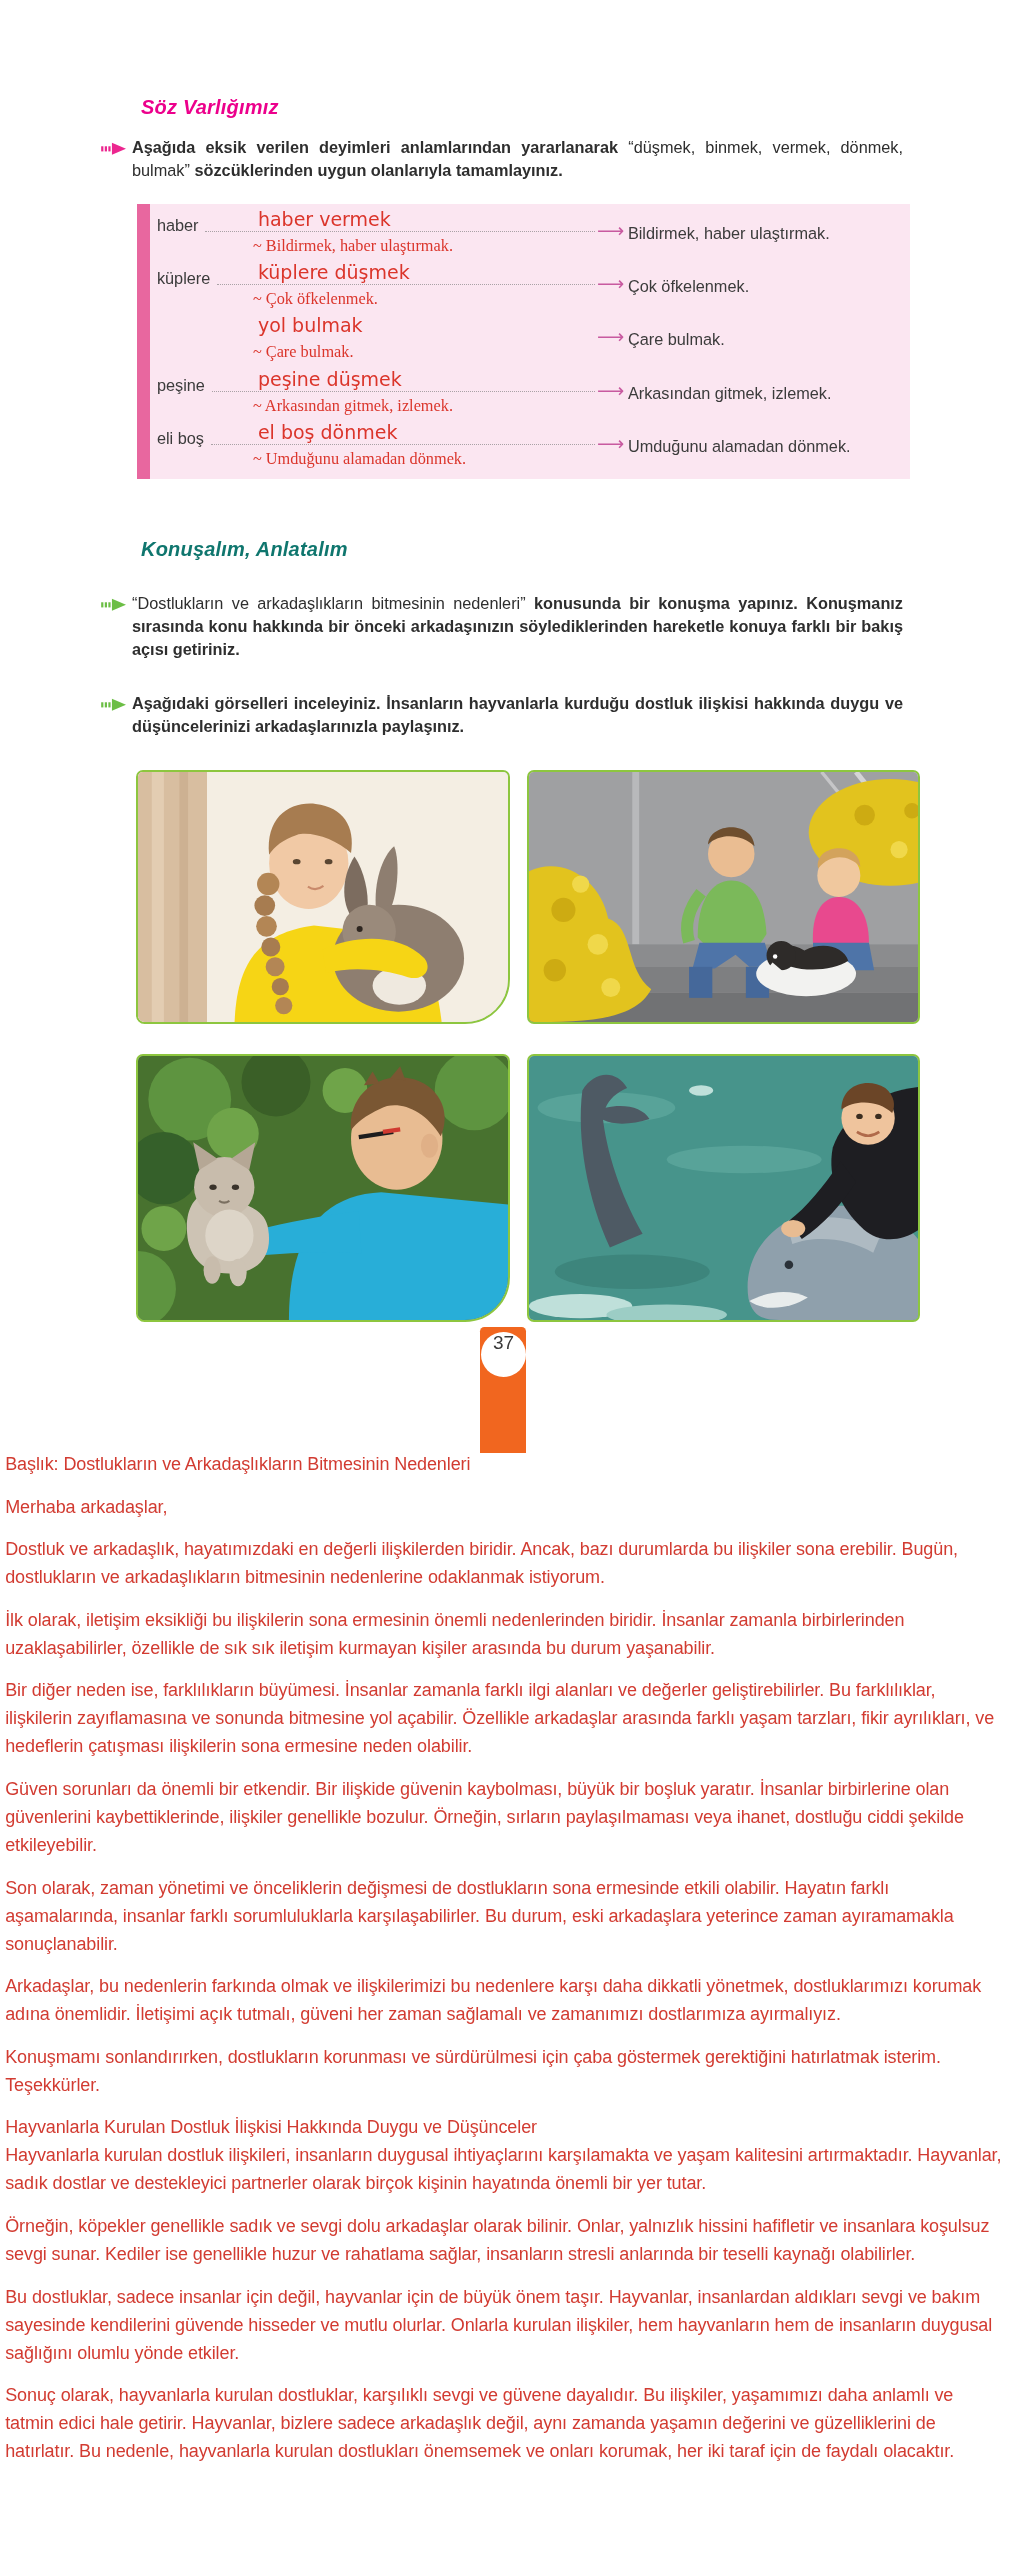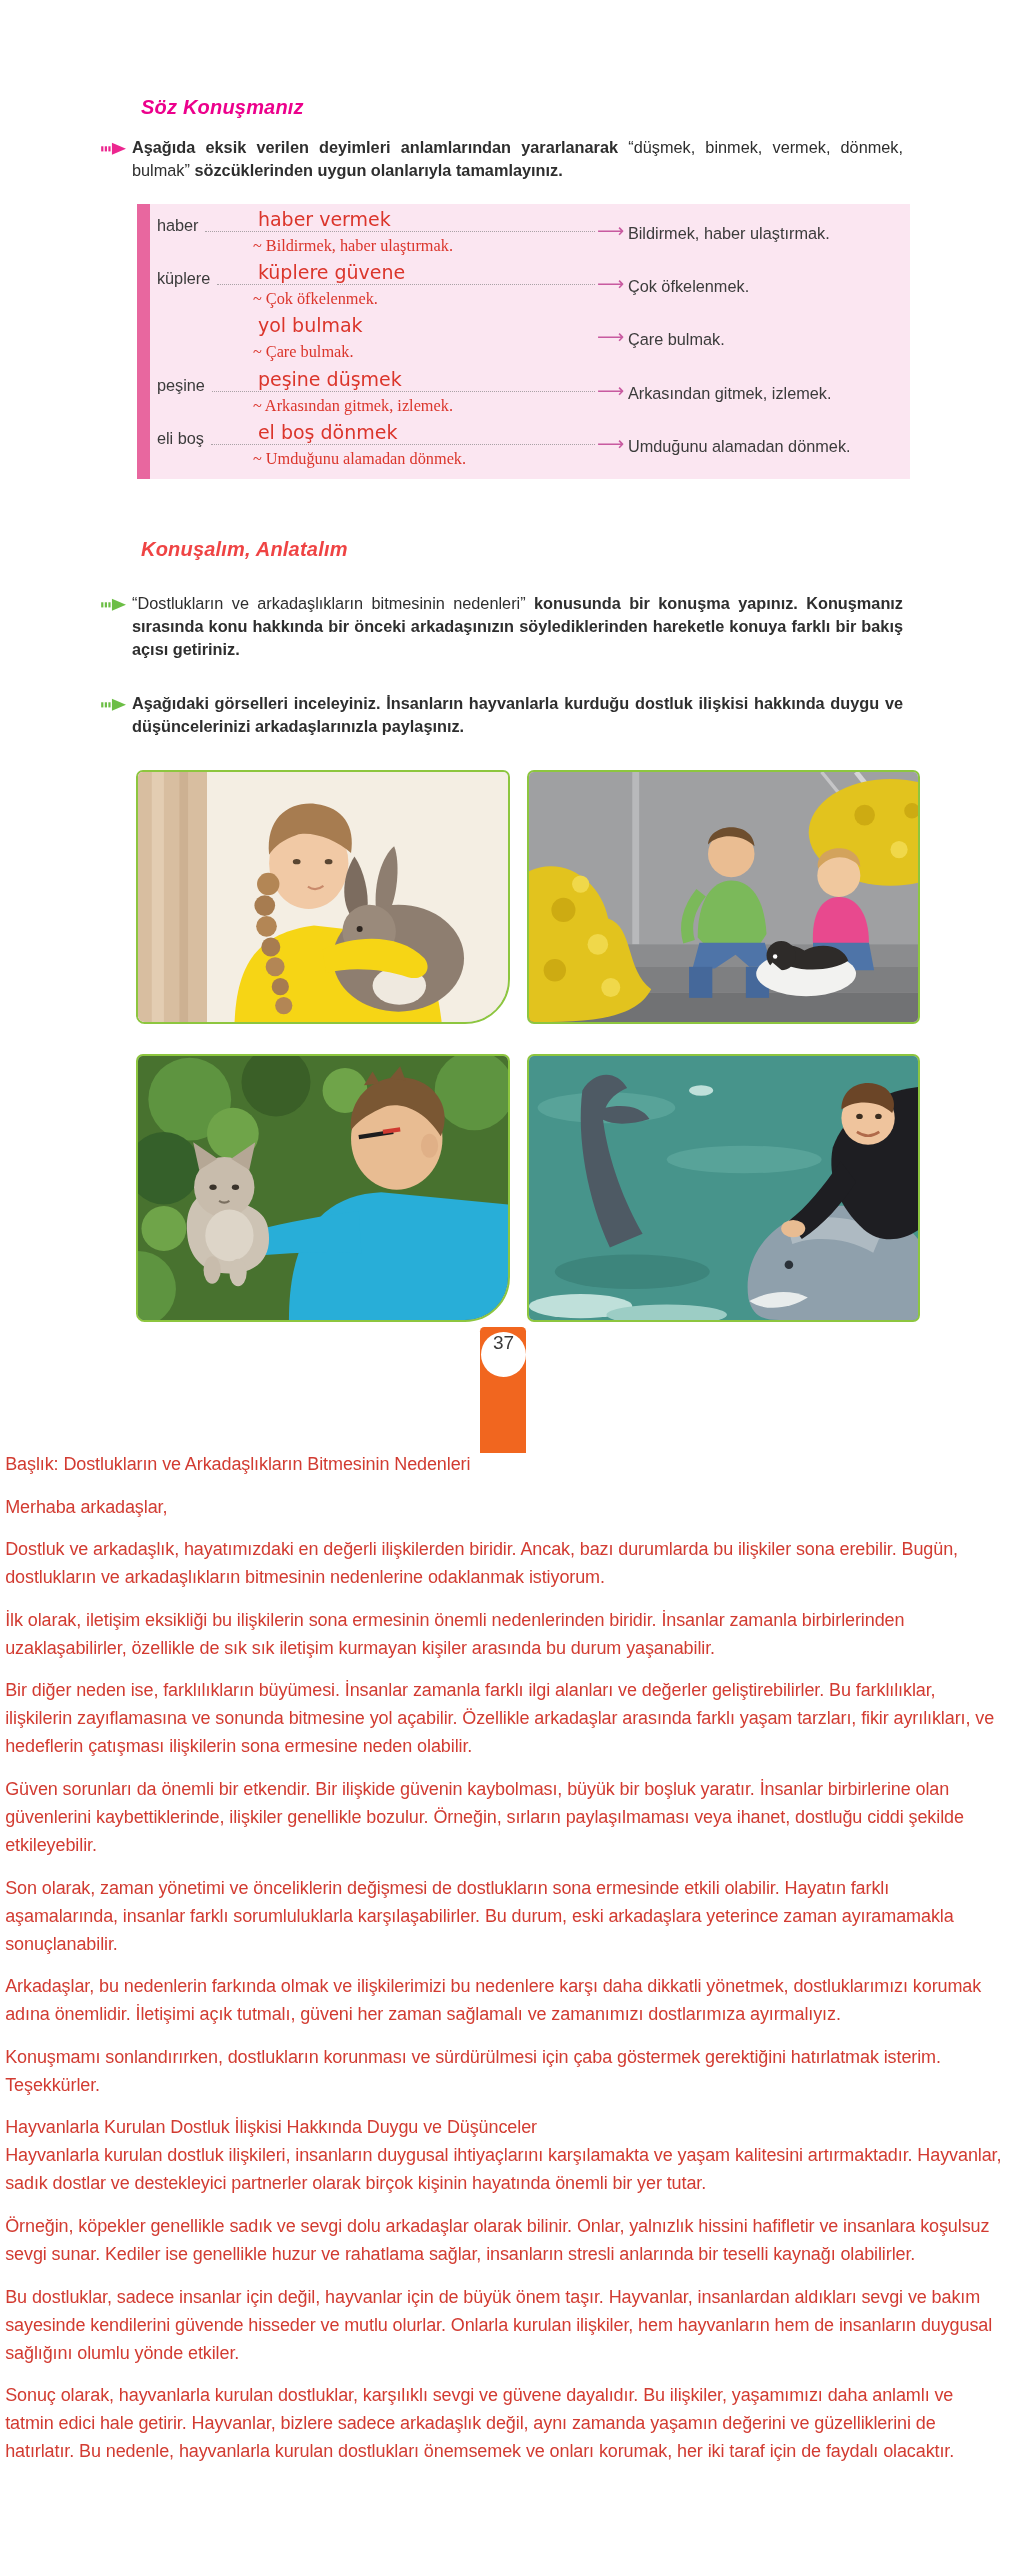--- a/index.html
+++ b/index.html
@@ -2,21 +2,21 @@
 <html style="font-size:13.7px"><head>
 <meta charset="utf-8">
 <style>
   html,body{margin:0;padding:0;background:#ffffff;}
   #page{position:relative;width:1013px;height:2576px;background:#ffffff;
         font-family:"Liberation Sans",sans-serif;overflow:hidden;}
 
   
   .sec-title{position:absolute;font-size:20px;font-weight:bold;font-style:italic;letter-spacing:0.2px;}
   #title-vocab{left:141px;top:96px;color:#EC008C;}
-  #title-speak{left:141px;top:538px;color:#ef4444;}
+  #title-speak{left:141px;top:538px;color:#0f766e;}
 
   
   .bullet-icon{position:absolute;width:26px;height:13.7px;}
   .bullet-icon svg{display:block;}
   .pinkArrow{color:#EC268F;}
   .greenArrow{color:#6CBE45;}
 
   
   .bullet-text{position:absolute;left:132px;width:771px;font-size:16.3px;line-height:23px;
                color:#2E2E2E;text-align:justify;}
@@ -56,21 +56,21 @@
   
   #essay{position:absolute;left:5.2px;top:1450px;width:1001px;color:#D23B31;
          font-size:18px;line-height:28px;letter-spacing:-0.1px;}
   #essay p{margin:0 0 14.6px 0;white-space:pre-line;}
 </style>
 </head>
 <body>
 
 <div id="page">
 
-  <div id="title-vocab" class="sec-title">Söz Konuşmanız</div>
+  <div id="title-vocab" class="sec-title">Söz Varlığımız</div>
 
   <span class="bullet-icon pinkArrow" style="left:101px;top:142px;">
     <svg viewBox="0 0 30 16" width="26" height="13.7" fill="currentColor">
       <rect x="0" y="5" width="2.6" height="6"></rect>
         <rect x="4.2" y="5" width="2.6" height="6"></rect>
       <rect x="8.4" y="5" width="2.6" height="6"></rect>
         <polygon points="12.6,1 29,8 12.6,15"></polygon>
     </svg>
   </span>
   <div class="bullet-text" style="top:136px;"><span class="b">Aşağıda eksik verilen deyimleri anlamlarından yararlanarak </span><span class="r">“düşmek, binmek, vermek, dönmek, bulmak” </span><span class="b">sözcüklerinden uygun olanlarıyla tamamlayınız.</span></div>
@@ -84,21 +84,21 @@
       <span class="idiom">haber vermek</span>
       <span class="meaning">~ Bildirmek, haber ulaştırmak.</span>
       <span class="varrow">⟶</span>
       <span class="vanswer">Bildirmek, haber ulaştırmak.</span>
     </div>
     <div class="vrow" style="top:59px;">
       <div class="lineflex">
         <span class="vlabel">küplere</span>
         <span class="leader"></span>
       </div>
-      <span class="idiom">küplere güvene</span>
+      <span class="idiom">küplere düşmek</span>
       <span class="meaning">~ Çok öfkelenmek.</span>
       <span class="varrow">⟶</span>
       <span class="vanswer">Çok öfkelenmek.</span>
     </div>
     <div class="vrow" style="top:112px;">
       <span class="idiom">yol bulmak</span>
       <span class="meaning">~ Çare bulmak.</span>
       <span class="varrow">⟶</span>
       <span class="vanswer">Çare bulmak.</span>
     </div>

